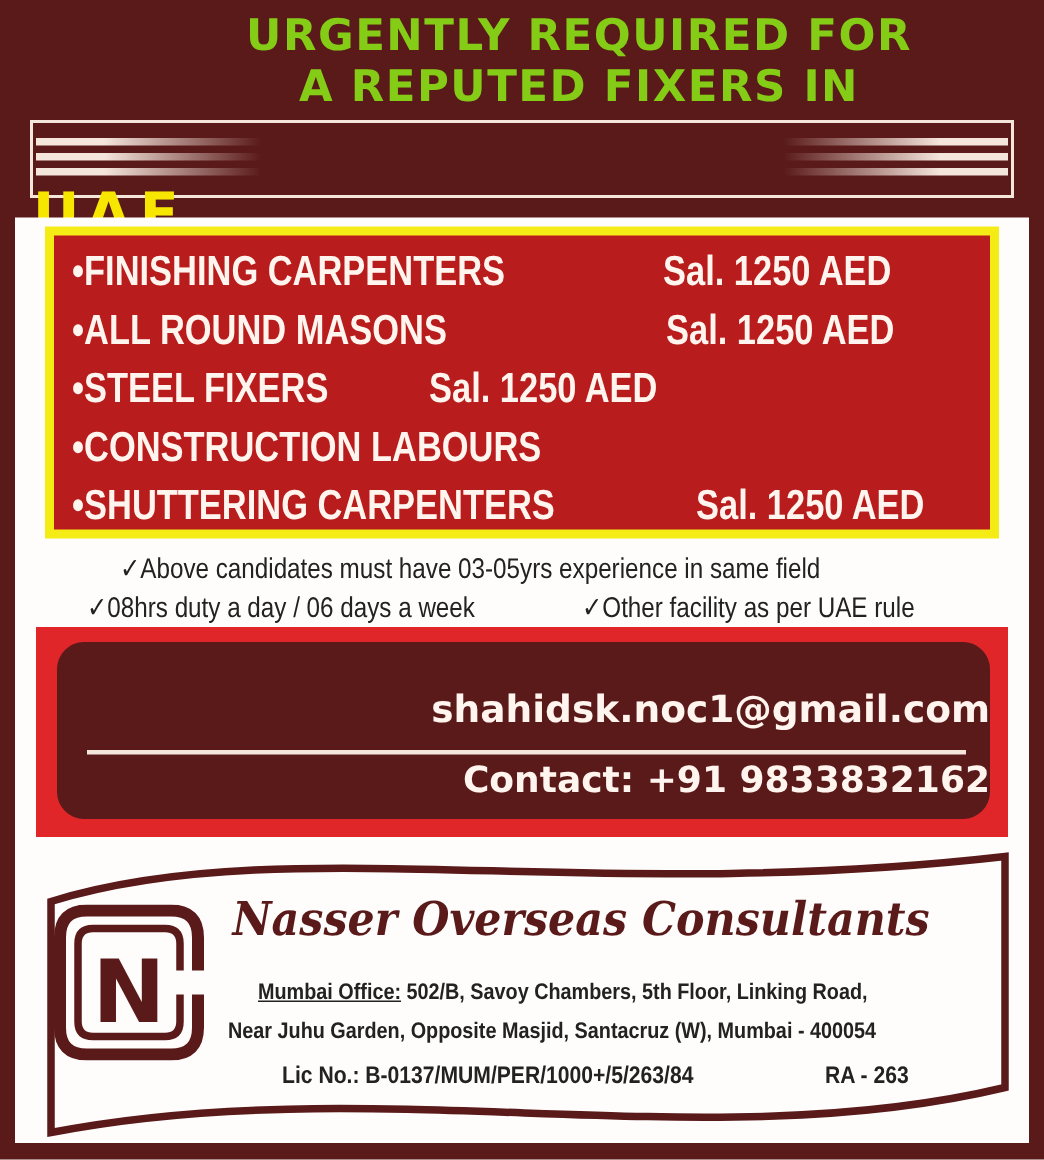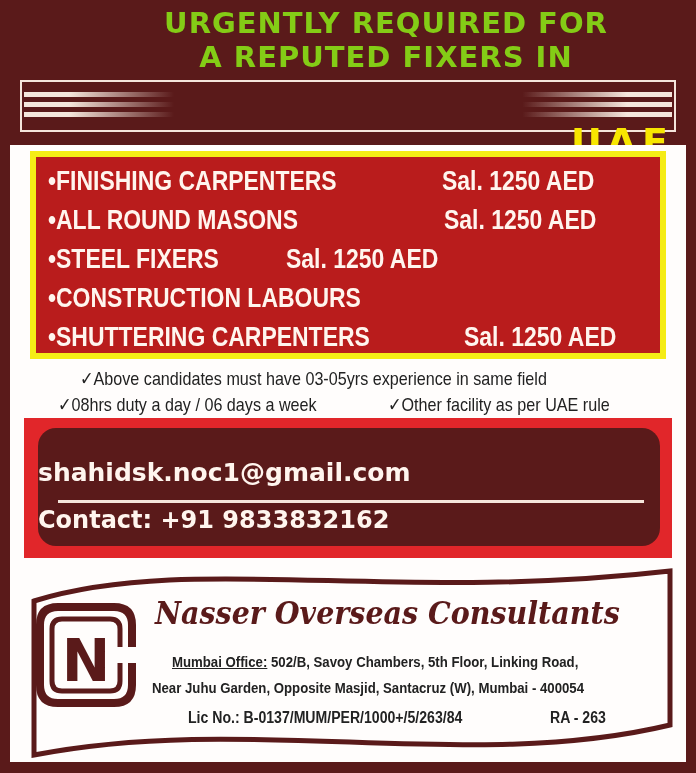--- a/index.html
+++ b/index.html
@@ -6,34 +6,34 @@
   body { width: 696px; height: 773px; background: #5a1a1a; position: relative; overflow: hidden; font-family: "Liberation Sans", sans-serif; }
   .header { position: absolute; left: 0; top: 0; width: 696px; height: 145px; background: #5a1a1a; }
   .title-line { position: absolute; left: 0; width: 696px; text-align: center; color: #84cc16; font-family: "DejaVu Sans", sans-serif; font-weight: bold; font-size: 29px; letter-spacing: 1px; padding-left: 38px; }
   .title-1 { top: 6px; }
   .title-2 { top: 40px; }
   .uae-band { position: absolute; left: 20px; top: 80px; width: 656px; height: 52px; border: 2px solid #f5e6dc; box-sizing: border-box; }
   .stripes { position: absolute; top: 4px; height: 40px; width: 150px; }
   .stripes.left { left: 2px; }
   .stripes.right { right: 2px; transform: scaleX(-1); }
   .stripe { position: absolute; left: 0; width: 100%; height: 5px; background: linear-gradient(to right, #f5e6dc 0%, #f5e6dc 30%, rgba(245,230,220,0) 100%); }
-  .uae-text { position: absolute; left: 0; right: 0; top: 2px; text-align: right; color: #f7e600; font-family: "DejaVu Sans", sans-serif; font-weight: bold; font-size: 38px; letter-spacing: 6px; margin-top: 36px; }
+  .uae-text { position: absolute; left: 0; right: 0; top: 2px; text-align: left; color: #f7e600; font-family: "DejaVu Sans", sans-serif; font-weight: bold; font-size: 38px; letter-spacing: 6px; margin-top: 36px; }
   .content { position: absolute; left: 10px; top: 145px; width: 676px; height: 617px; background: #fffdfc; }
   .jobs-box { position: absolute; left: 20px; top: 6px; width: 636px; height: 208px; background: #f5ec16; }
   .jobs-inner { position: absolute; left: 6px; top: 6px; right: 6px; bottom: 6px; background: #b91c1c; }
   .job { position: absolute; left: 12px; color: #fff5ee; font-family: "Liberation Sans", sans-serif; font-weight: bold; font-size: 28px; transform: scaleX(0.82); transform-origin: left center; white-space: nowrap; }
   .sal { position: absolute; color: #fff5ee; font-family: "Liberation Sans", sans-serif; font-weight: bold; font-size: 28px; transform: scaleX(0.82); transform-origin: left center; white-space: nowrap; }
   .note { position: absolute; color: #222; font-family: "Liberation Sans", sans-serif; font-size: 19px; transform: scaleX(0.85); transform-origin: left center; white-space: nowrap; }
   .contact-box { position: absolute; left: 14px; top: 273px; width: 648px; height: 140px; background: #e1262a; }
   .contact-inner { position: absolute; left: 14px; top: 10px; right: 12px; bottom: 12px; background: #5a1a1a; border-radius: 18px; }
   .interested { position: absolute; left: 0; right: 0; top: 6px; text-align: center; color: #f5d735; font-family: "Liberation Sans", sans-serif; font-weight: bold; font-size: 22px; }
   .interested span { display: inline-block; transform: scaleX(0.85); }
-  .email { position: absolute; left: 0; right: 0; top: 30px; text-align: left; color: #fff5ee; font-family: "DejaVu Sans", sans-serif; font-weight: bold; font-size: 25px; }
+  .email { position: absolute; left: 0; right: 0; top: 30px; text-align: right; color: #fff5ee; font-family: "DejaVu Sans", sans-serif; font-weight: bold; font-size: 25px; }
   .divider { position: absolute; left: 20px; right: 16px; top: 72px; height: 3px; background: #f5e6dc; }
-  .phone { position: absolute; left: 0; right: 0; top: 78px; text-align: left; color: #fff5ee; font-family: "DejaVu Sans", sans-serif; font-weight: bold; font-size: 24px; }
+  .phone { position: absolute; left: 0; right: 0; top: 78px; text-align: right; color: #fff5ee; font-family: "DejaVu Sans", sans-serif; font-weight: bold; font-size: 24px; }
   .company-area { position: absolute; left: 0; top: 418px; width: 676px; height: 199px; }
   .wave-svg { position: absolute; left: 0; top: 0; }
   .logo { position: absolute; left: 26px; top: 40px; }
   .company-name { position: absolute; left: 145px; top: 32px; color: #5a1a1a; font-family: "DejaVu Serif", serif; font-style: italic; font-weight: bold; font-size: 31px; white-space: nowrap; transform: scaleX(0.92); transform-origin: left center; }
   .addr { position: absolute; color: #222; font-family: "Liberation Sans", sans-serif; font-weight: bold; font-size: 15px; white-space: nowrap; transform: scaleX(0.88); transform-origin: left center; }
   .addr u { text-decoration: underline; }
 </style>
 </head>
 <body>
 

